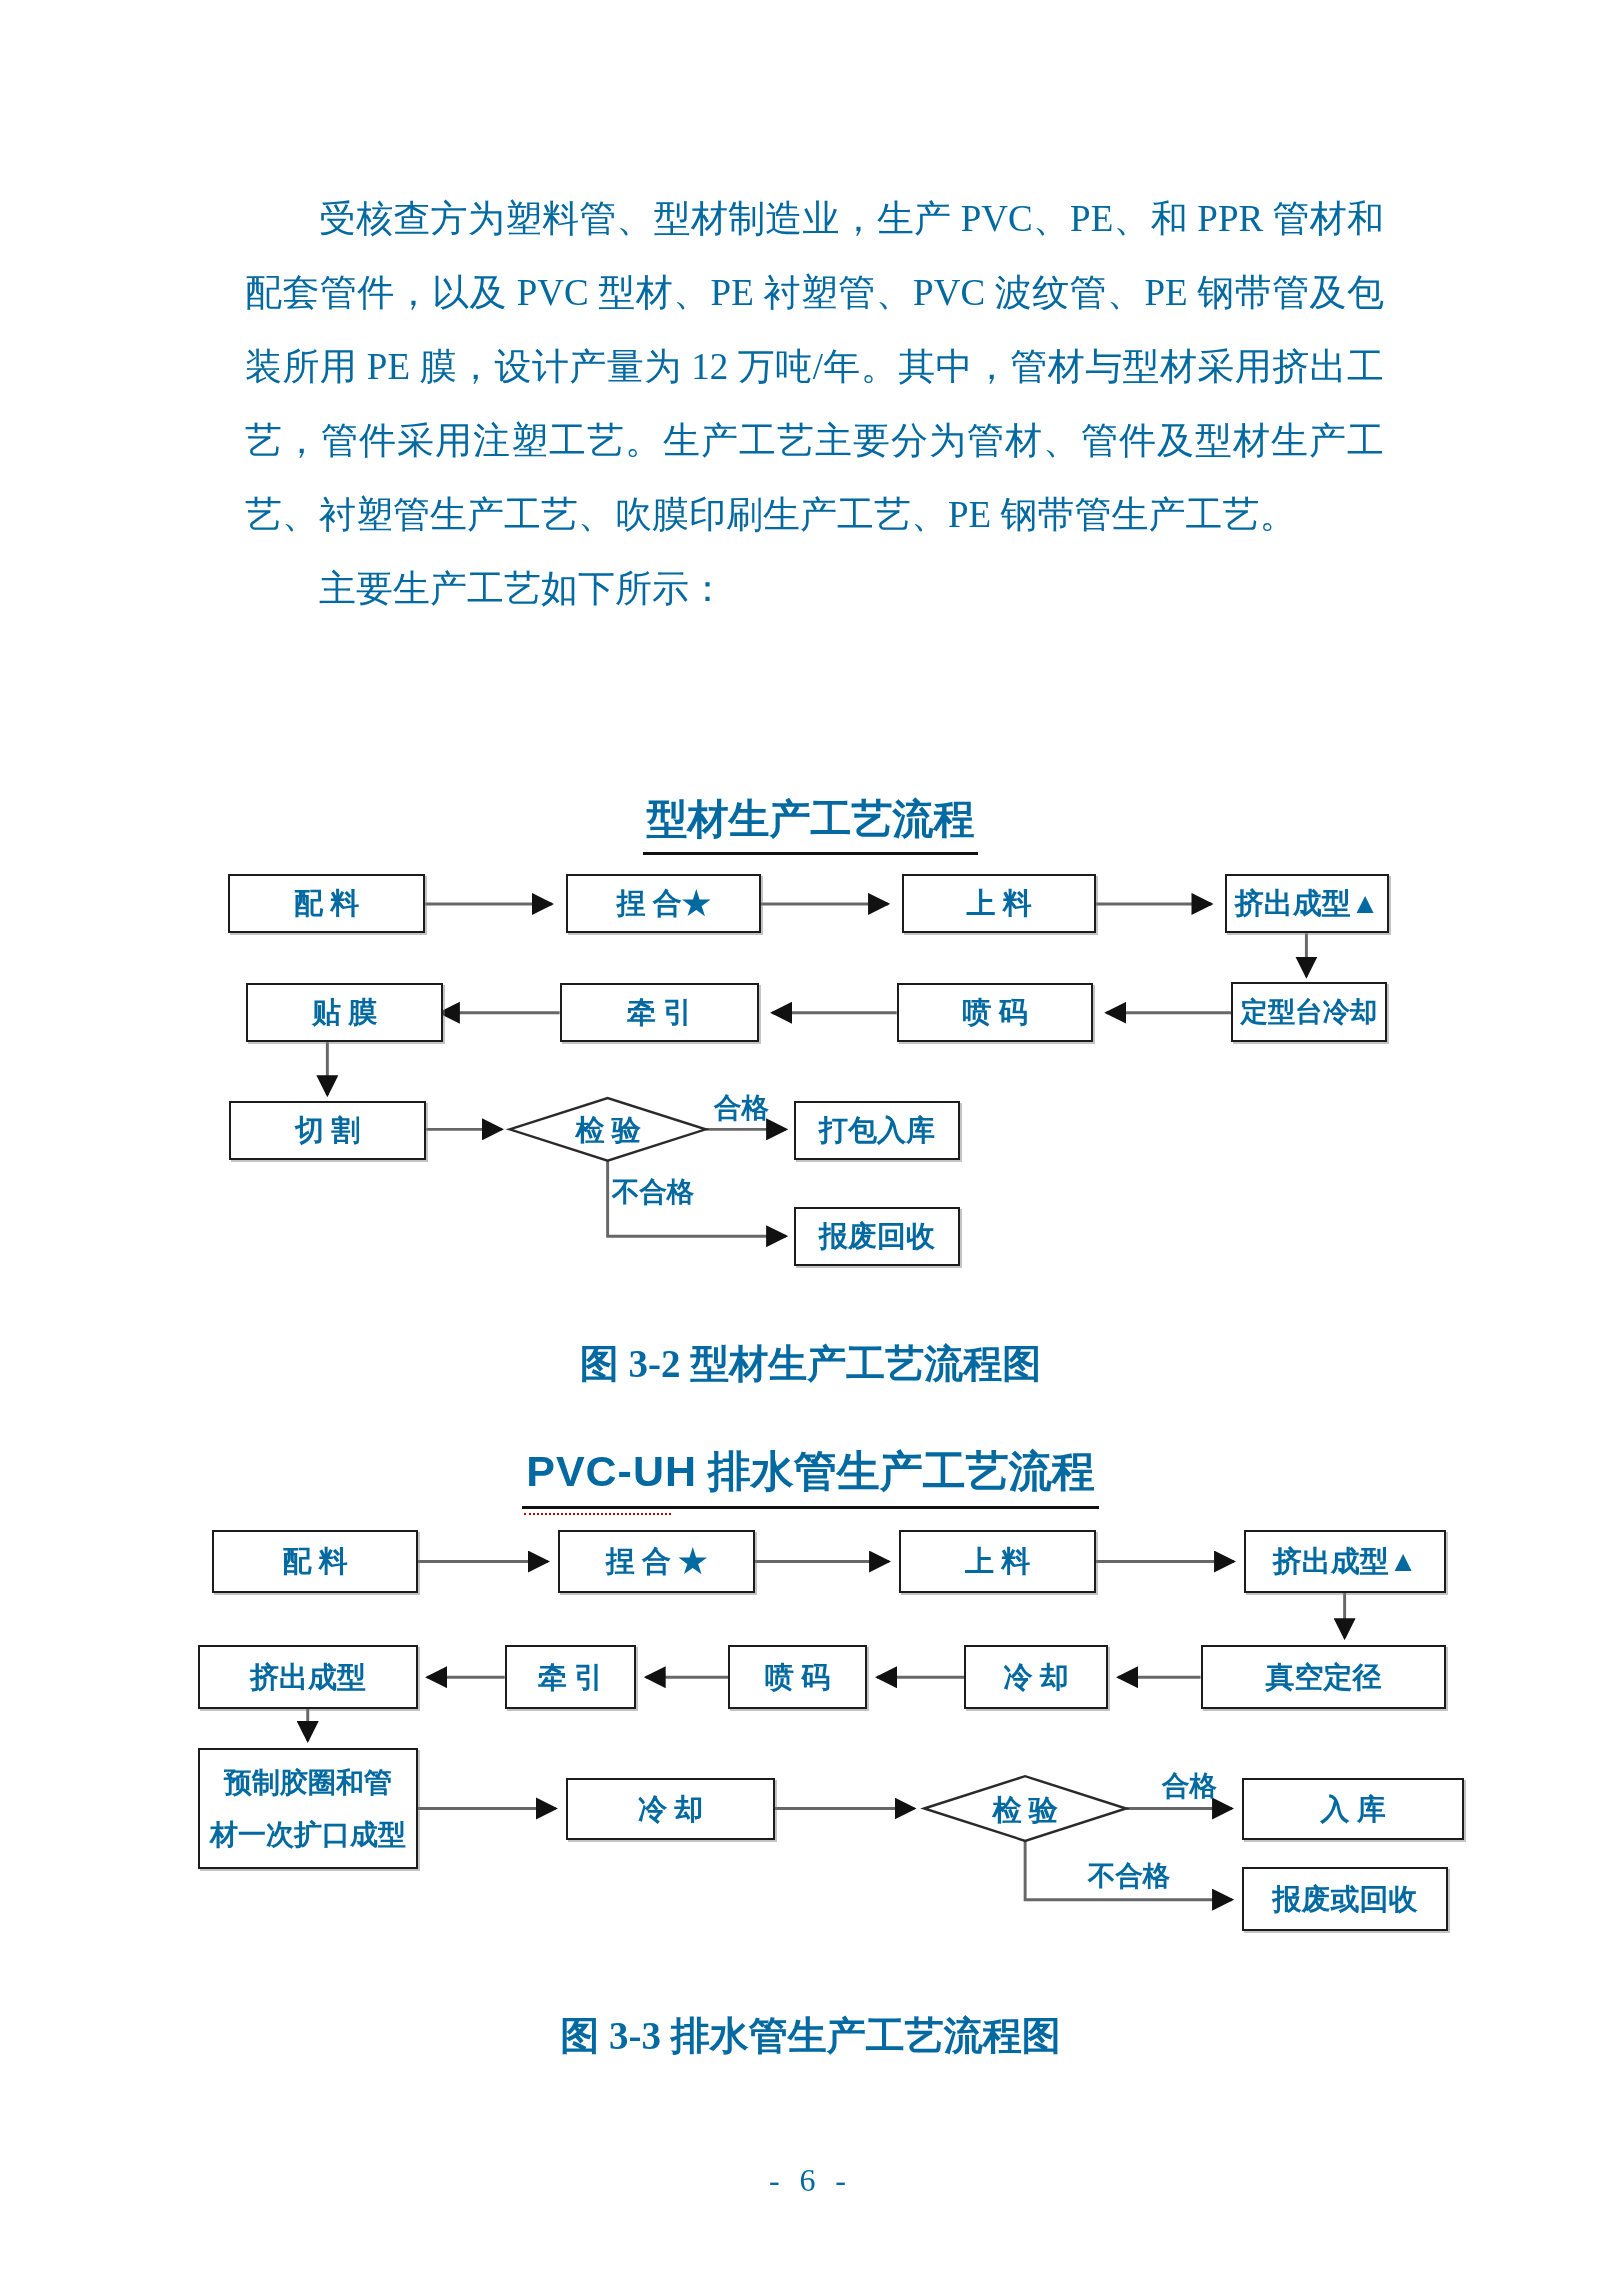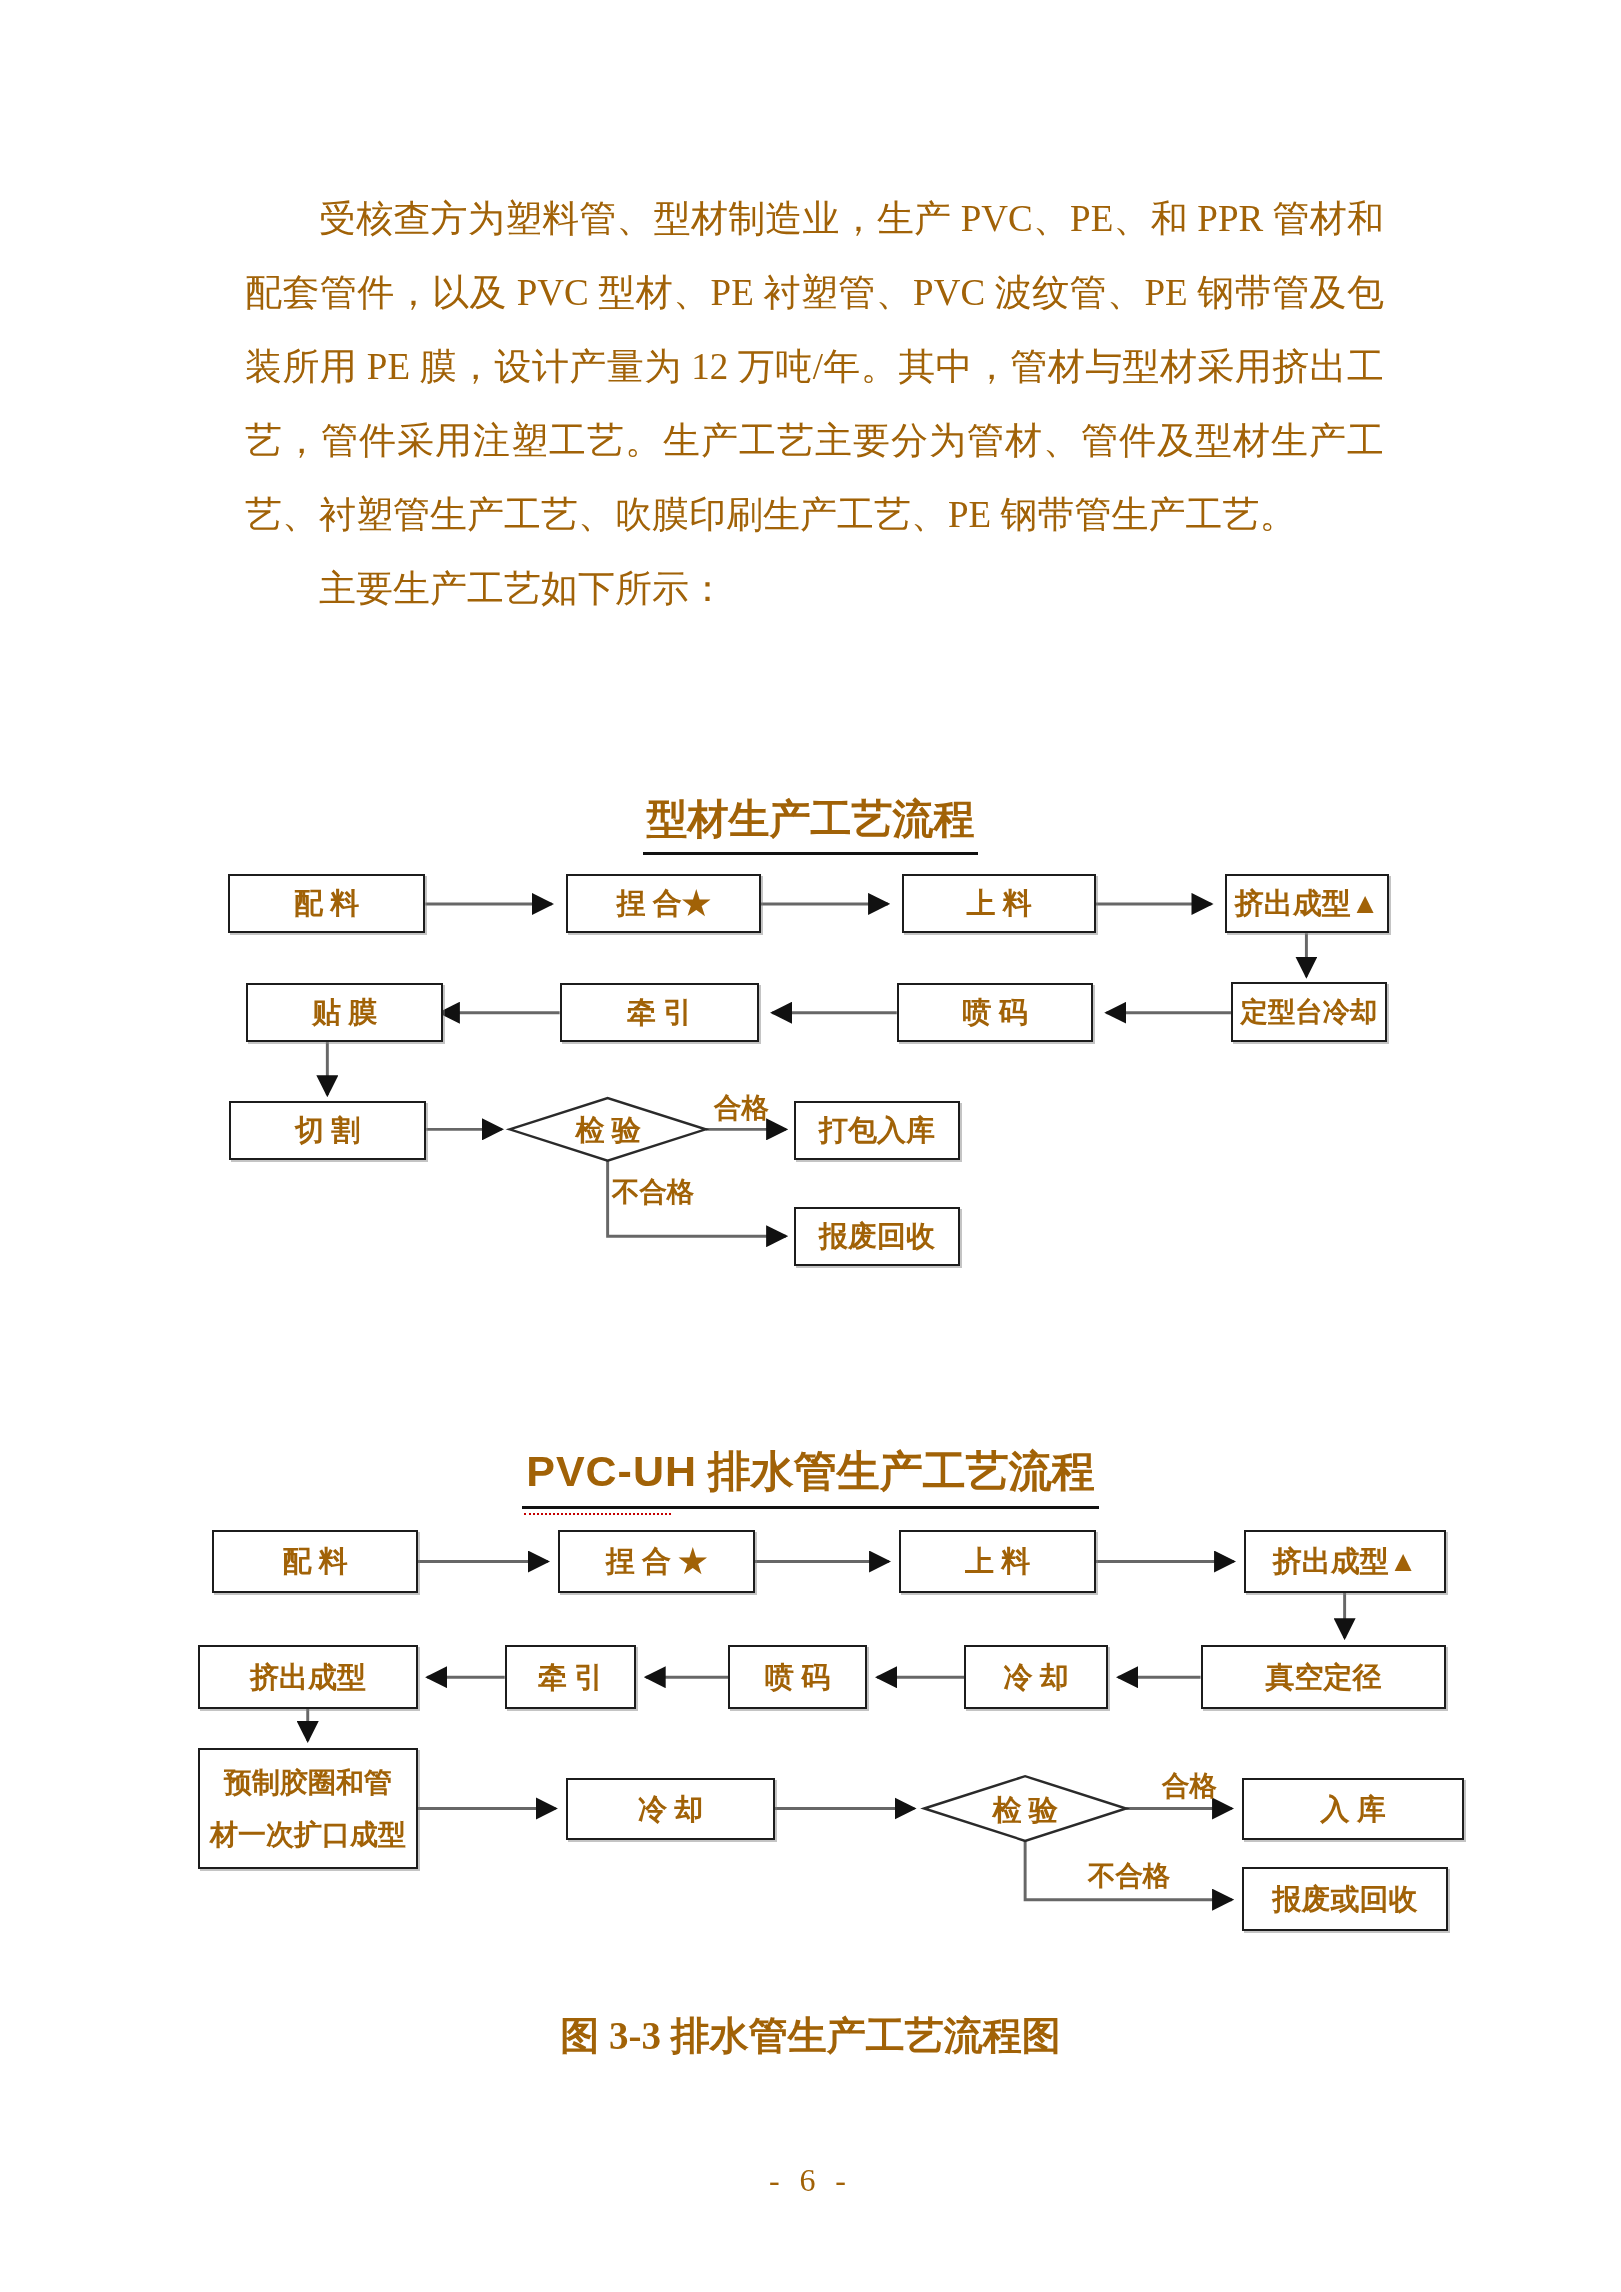--- a/index.html
+++ b/index.html
@@ -1,19 +1,19 @@
 <!DOCTYPE html>
 <html><head>
 <meta charset="utf-8">
 <style>
   html,body{margin:0;padding:0;background:#e9e9e9;}
   .page{
     position:relative;width:1621px;height:2293px;background:#ffffff;
     margin:0 auto;overflow:hidden;
-    font-family:"Liberation Serif","DejaVu Serif",serif;color:#a16207;
+    font-family:"Liberation Serif","DejaVu Serif",serif;color:#0369a1;
   }
   
   .bodytext{
     position:absolute;left:245px;top:182px;width:1139px;
     font-size:37px;line-height:74px;text-align:justify;text-justify:inter-ideograph;
   }
   .bodytext p{margin:0;text-indent:2em;}
   
   .ftitle{position:absolute;left:0;width:100%;text-align:center;font-weight:bold;}
   .ftitle .inner{
@@ -112,20 +112,21 @@
   <div class="fbox" style="left:1231px;top:982px;width:156px;height:60px;font-size:27.4px">定型台冷却</div>
 
   <div class="fbox" style="left:229px;top:1101px;width:197px;height:59px">切 割</div>
   <div class="dlabel" style="left:510px;top:1111px;width:196px;text-align:center">检 验</div>
   <div class="fbox" style="left:794px;top:1101px;width:166px;height:59px">打包入库</div>
   <div class="fbox" style="left:794px;top:1207px;width:166px;height:59px">报废回收</div>
 
   <div class="branch" style="left:714px;top:1090px">合格</div>
   <div class="branch" style="left:612px;top:1174px">不合格</div>
 
+  <div class="caption cap1">图 3-2 型材生产工艺流程图</div>
 
   <div class="ftitle t2">
     <span class="inner"><span class="latin">PVC-UH</span><span> 排水管生产工艺流程</span><span class="squiggle"></span></span>
   </div>
 
   <div class="fbox" style="left:212px;top:1530px;width:206px;height:63px">配 料</div>
   <div class="fbox" style="left:558px;top:1530px;width:197px;height:63px">捏 合 ★</div>
   <div class="fbox" style="left:899px;top:1530px;width:197px;height:63px">上 料</div>
   <div class="fbox" style="left:1244px;top:1530px;width:202px;height:63px">挤出成型▲</div>
 

